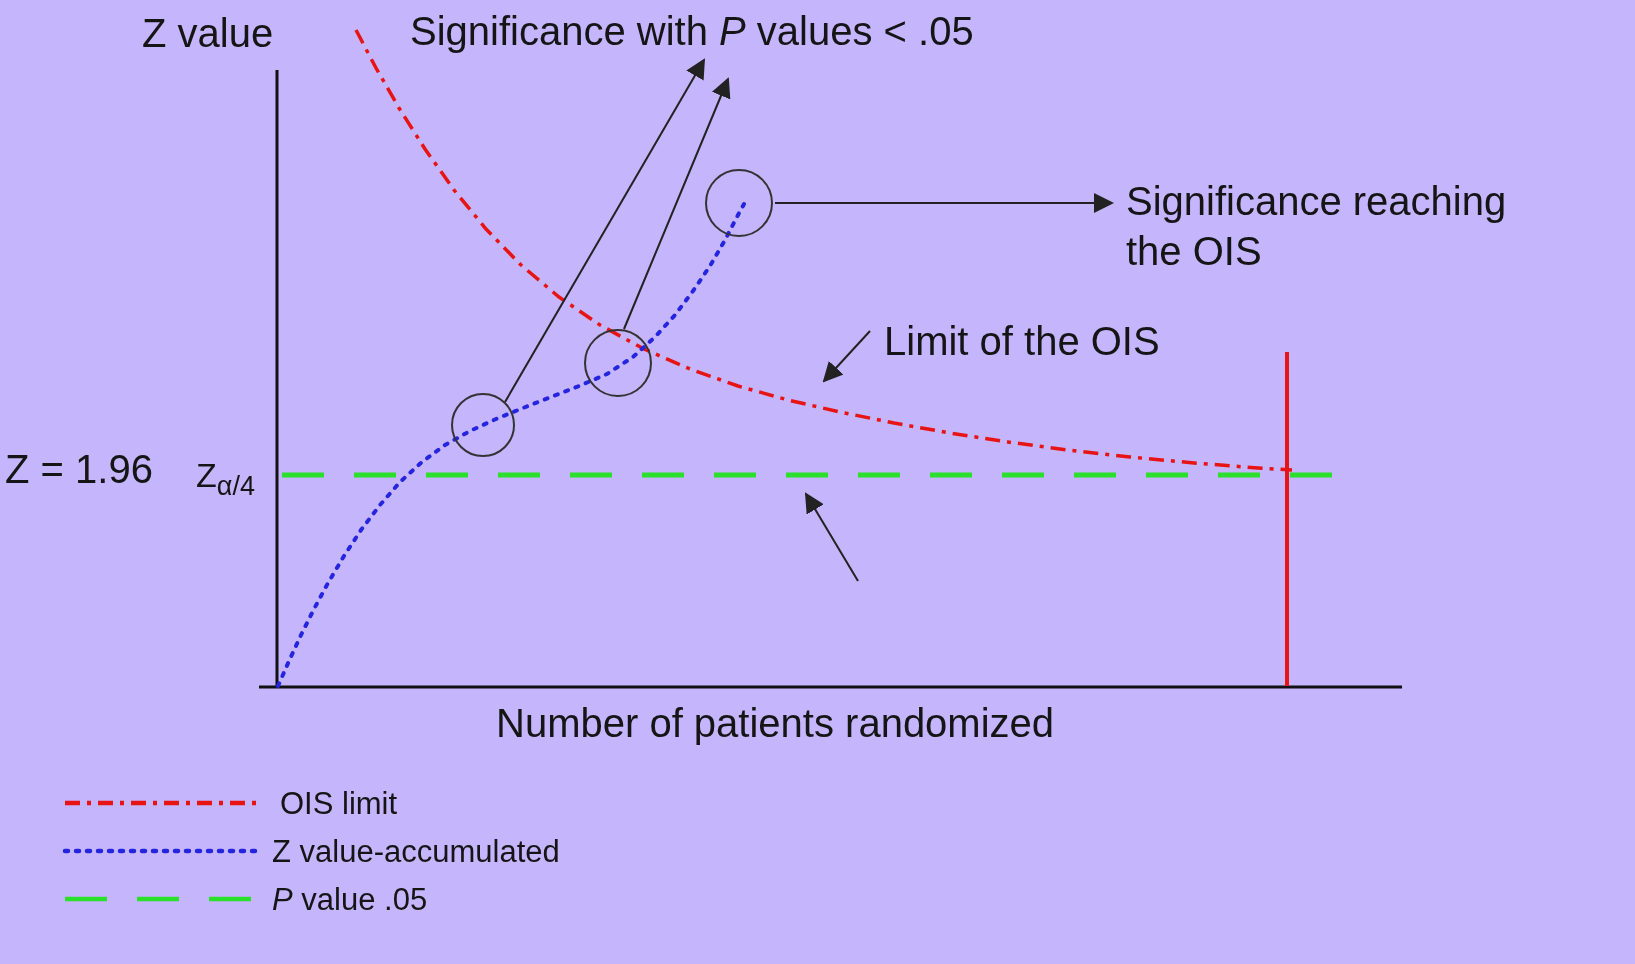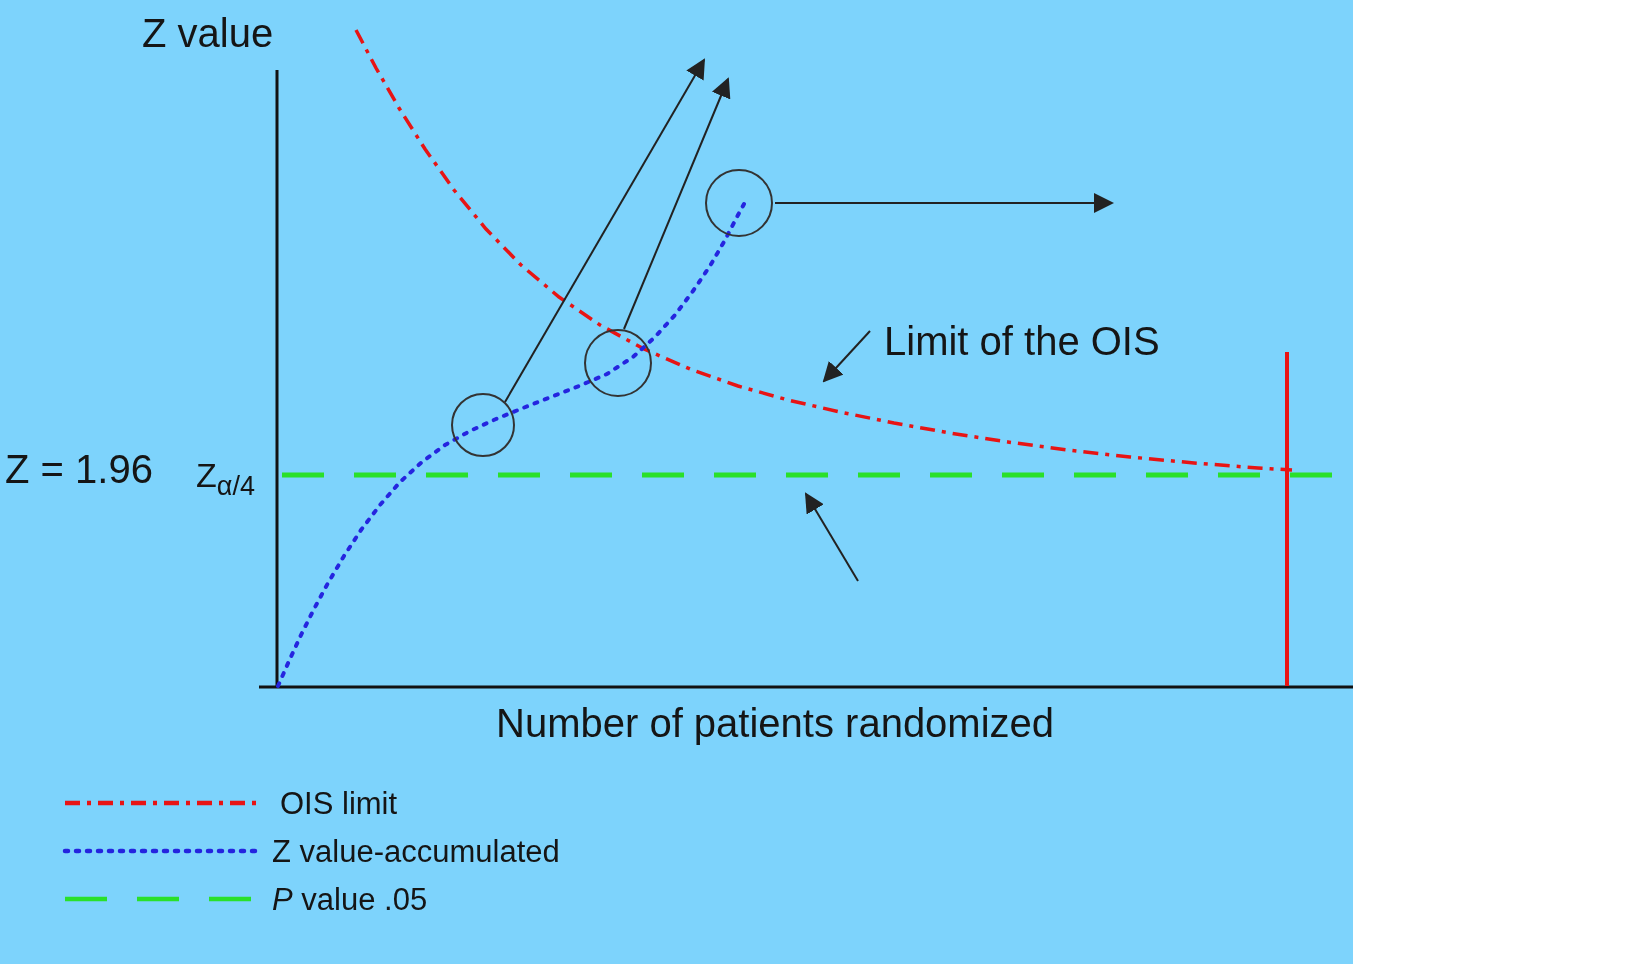--- a/index.html
+++ b/index.html
@@ -1,16 +1,16 @@
 <!DOCTYPE html>
 <html><head>
 <meta charset="utf-8">
 <style>
   html,body{margin:0;padding:0;background:#ffffff;}
-  #stage{position:relative;width:1353px;height:964px;background:#7dd3fc;overflow:hidden;
+  #stage{position:relative;width:1635px;height:964px;background:#c4b5fd;overflow:hidden;
          font-family:"Liberation Sans",sans-serif;color:#151515;}
   svg{position:absolute;left:0;top:0;}
   .axis{stroke-width:3;}
   .series{fill:none;}
   [data-name="ois-limit-curve"]{stroke-width:3.5;}
   [data-name="z-accumulated-curve"]{stroke-width:4;}
   [data-name="p-value-line"]{stroke-width:5;}
   [data-name="ois-vertical-line"]{stroke-width:4;}
   .style-dash-dot{stroke-dasharray:15 7 4 7;}
   .style-dotted{stroke-dasharray:3 8;stroke-linecap:round;}
@@ -58,21 +58,28 @@
     <line class="arrow" marker-end="url(#arrowhead)" data-name="annotation-arrow-3" x1="775" y1="203" x2="1112" y2="203"></line>
     <line class="arrow" marker-end="url(#arrowhead)" data-name="annotation-arrow-4" x1="870" y1="331" x2="824" y2="381"></line>
     <line class="arrow" marker-end="url(#arrowhead)" data-name="annotation-arrow-5" x1="858" y1="581" x2="806" y2="494"></line>
     <line class="swatch style-dash-dot" x1="65" y1="803" x2="258" y2="803" data-name="legend-swatch-1" stroke="#e81414"></line>
     <line class="swatch style-dotted" x1="65" y1="851" x2="258" y2="851" data-name="legend-swatch-2" stroke="#2525df"></line>
     <line class="swatch style-dashed" x1="65" y1="899" x2="258" y2="899" data-name="legend-swatch-3" stroke="#2ae02a"></line>
   </svg>
 
   <div class="lbl" id="y-title" data-name="y-axis-title">Z value</div>
 
+  <div class="lbl" id="sig-p" data-name="significance-p-annotation">
+    <span data-name="significance-p-prefix">Significance with </span><i data-name="significance-p-italic">P</i><span data-name="significance-p-suffix"> values &lt; .05</span>
+  </div>
 
+  <div class="lbl" id="sig-ois" data-name="significance-ois-annotation">
+    <div data-name="significance-ois-line1">Significance reaching</div>
+    <div data-name="significance-ois-line2">the OIS</div>
+  </div>
 
   <div class="lbl" id="limit-ois" data-name="limit-of-ois-annotation">Limit of the OIS</div>
 
 
   <div class="lbl" id="z196" data-name="z-196-label">Z = 1.96</div>
 
   <div class="lbl" id="zalpha" data-name="z-alpha-label">
     <span data-name="z-alpha-base">Z</span><sub data-name="z-alpha-subscript">α/4</sub>
   </div>
 

